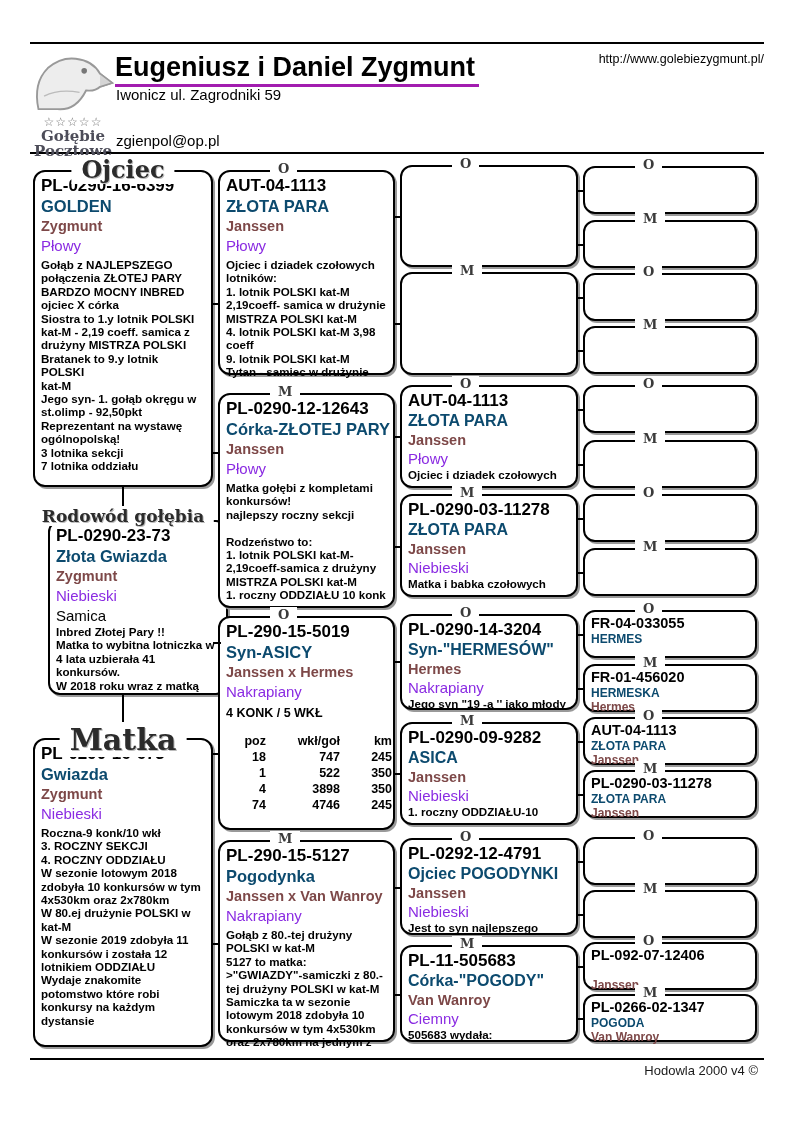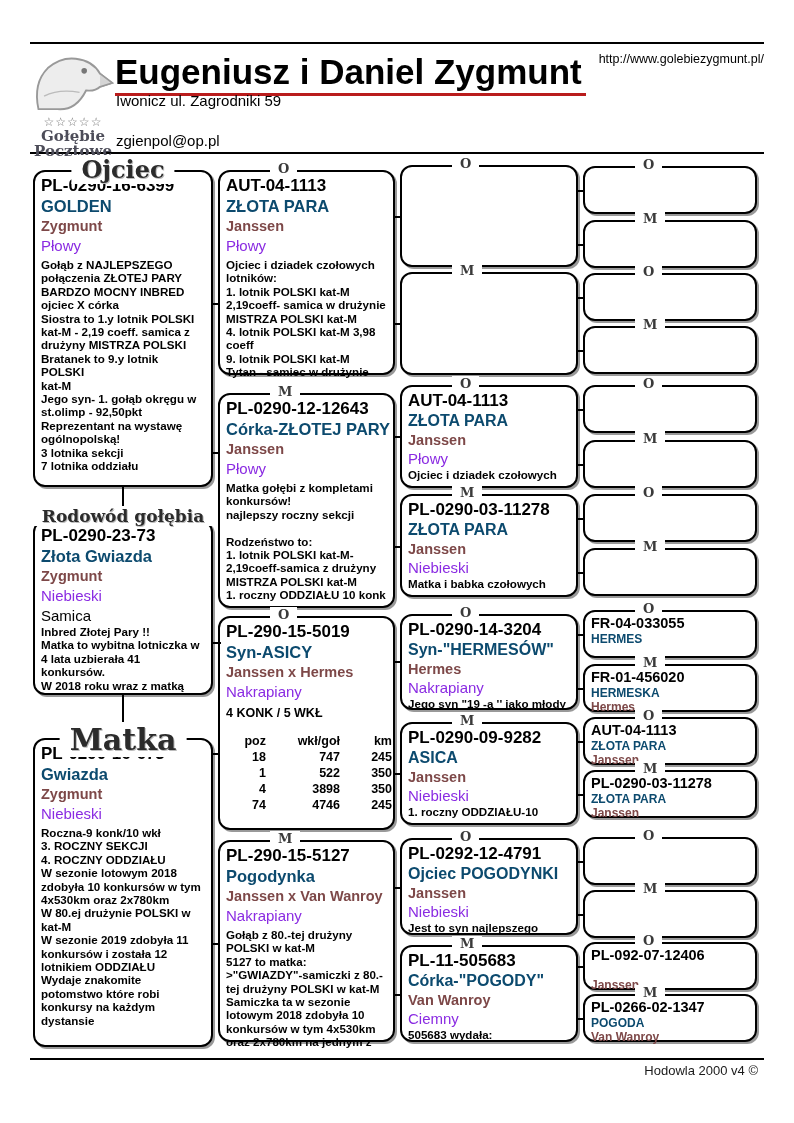--- a/index.html
+++ b/index.html
@@ -1,20 +1,20 @@
 <!DOCTYPE html>
 <html><head>
 <meta charset="utf-8">
 <style>
   html,body{margin:0;padding:0;background:#fff;}
   body{width:794px;height:1123px;font-family:"Liberation Sans",sans-serif;color:#000;}
   .page{position:relative;width:794px;height:1123px;background:#fff;overflow:hidden;}
   .rule{position:absolute;border-top:2px solid #000;height:0;}
   
-  .title{position:absolute;left:115px;top:52px;font-size:35px;font-weight:bold;border-bottom:3px solid #b91c1c;padding:0 4px 1px 0;white-space:nowrap;}
+  .title{position:absolute;left:115px;top:52px;font-size:27px;font-weight:bold;border-bottom:3px solid #a21caf;padding:0 4px 1px 0;white-space:nowrap;}
   .url{position:absolute;right:30px;top:52px;font-size:12.5px;}
   .hline{position:absolute;left:116px;font-size:15px;white-space:nowrap;}
   .logo{position:absolute;left:30px;top:54px;width:86px;text-align:center;}
   .logo .stars{font-size:12px;letter-spacing:1px;color:#777;line-height:13px;}
   .logo .lname{font-family:"DejaVu Serif",serif;font-weight:bold;font-size:15px;line-height:15px;color:#4d4d59;}
   
   .pbox{position:absolute;background:#fff;border:2px solid #000;border-radius:12px;box-shadow:2px 2px 0 #999;padding:3px 6px;box-sizing:border-box;}
   .om{position:absolute;top:-11px;left:50px;background:#fff;padding:0 8px;font-family:"DejaVu Serif",serif;font-weight:bold;font-size:13px;color:#3a3a3a;line-height:16px;}
   .sec-title{position:absolute;transform:translateX(-50%);background:#fff;padding:0 10px;font-family:"DejaVu Serif",serif;font-weight:bold;color:#2b2b2b;white-space:nowrap;z-index:3;text-shadow:1px 1px 0 #bbb;}
   .ring{font-size:17px;font-weight:bold;line-height:21px;white-space:nowrap;}
@@ -49,21 +49,21 @@
       <circle cx="57" cy="17" r="3" fill="#777"></circle>
       <path d="M14,44 Q30,36 52,40" fill="none" stroke="#bbb" stroke-width="1.5"></path>
     </svg>
     <div class="stars">☆☆☆☆☆</div>
     <div class="lname">Gołębie</div>
     <div class="lname">Pocztowe</div>
   </div>
 
   <div class="title">Eugeniusz i Daniel Zygmunt</div>
   <div class="url">http://www.golebiezygmunt.pl/</div>
-  <div class="hline" style="top:92px;">Iwonicz ul. Zagrodniki 59</div>
+  <div class="hline" style="top:86px;">Iwonicz ul. Zagrodniki 59</div>
   <div class="hline" style="top:132px;">zgienpol@op.pl</div>
 
   <div class="sec-title" style="left:123px;top:155px;font-size:24px;">Ojciec</div>
   <div class="sec-title" style="left:123px;top:506px;font-size:17px;">Rodowód gołębia</div>
   <div class="sec-title" style="left:123px;top:722px;font-size:30px;">Matka</div>
 
   <div class="pbox" style="left:33px;top:170px;width:180px;height:317px;">
     <div class="ring">PL-0290-16-6399</div>
     <div class="name">GOLDEN</div>
     <div class="strain">Zygmunt</div>
@@ -79,21 +79,21 @@
 POLSKI
 kat-M
 Jego syn- 1. gołąb okręgu w
 st.olimp - 92,50pkt
 Reprezentant na wystawę
 ogólnopolską!
 3 lotnika sekcji
 7 lotnika oddziału</div>
   </div>
 
-  <div class="pbox" style="left:33px;top:520px;width:180px;height:175px;">
+  <div class="pbox" style="left:48px;top:520px;width:180px;height:175px;">
     <div class="ring">PL-0290-23-73</div>
     <div class="name">Złota Gwiazda</div>
     <div class="strain">Zygmunt</div>
     <div class="colr" style="margin-bottom:0;">Niebieski</div>
     <div class="sex">Samica</div>
     <div class="desc">Inbred Złotej Pary !!
 Matka to wybitna lotniczka w
 4 lata uzbierała 41
 konkursów.
 W 2018 roku wraz z matką</div>

